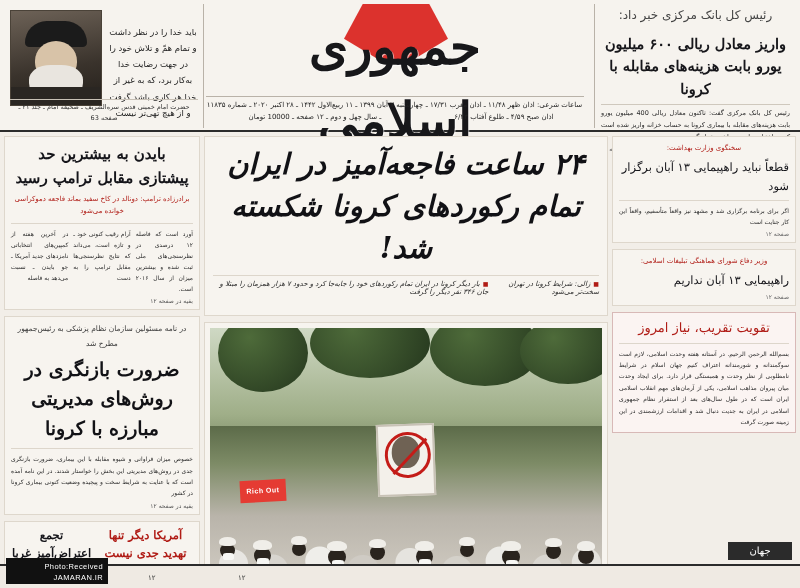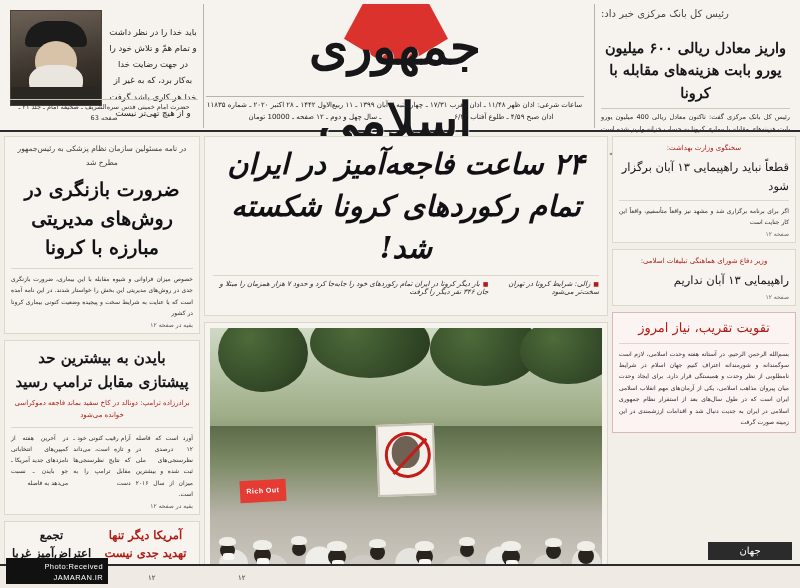--- a/index.html
+++ b/index.html
@@ -86,21 +86,21 @@
     position:absolute; top:96px; left:6px; width:378px;
     display:flex; justify-content:space-between;
     font-size:7px; color:#222; border-top:1px solid #b9b2a8; padding-top:3px;
   }
   .mast-strip .cell { text-align:center; line-height:1.7; }
 
   .mast-right {
     position:absolute; top:4px; right:4px; width:202px; height:124px;
     border-left:1px solid #b9b2a8; padding:4px 6px;
   }
-  .mast-right .kicker { font-size:10px; color:#444; text-align:left; margin-bottom:18px; }
+  .mast-right .kicker { font-size:12px; color:#444; text-align:center; margin-bottom:11px; }
   .mast-right .hl {
     font-family:"DejaVu Serif", serif;
     font-weight:700; font-size:14.5px; line-height:1.55;
     color:#16161a; text-align:center;
   }
   .mast-right .sub {
     margin-top:4px; font-size:6.5px; line-height:1.8; color:#2d2d2d;
     text-align:justify; border-top:1px solid #cfc8bd; padding-top:3px;
   }
   .mast-right .tag { font-size:6px; color:#555; text-align:left; margin-top:2px; }
@@ -249,21 +249,21 @@
   .photo-credit {
     position:absolute; bottom:4px; left:6px; width:102px; height:26px;
     background:#111; color:#fff; font-size:7.5px; line-height:1.5;
     padding:3px 5px; font-family:"Liberation Sans", sans-serif;
     letter-spacing:0.4px;
   }
   .footer-num {
     position:absolute; bottom:6px; font-size:7px; color:#333;
   }
   .jahan {
-    position:absolute; bottom:28px; right:8px; width:84px; height:18px;
+    position:absolute; bottom:28px; right:8px; width:64px; height:18px;
     background:#2b2b2b; color:#fff; font-size:10px; text-align:center;
     line-height:18px; font-family:"DejaVu Serif", serif;
   }
 </style>
 </head>
 <body>
 
 <div class="page">
 
   <div class="masthead">
@@ -292,36 +292,36 @@
 
     <div class="mast-right">
       <div class="kicker">رئیس کل بانک مرکزی خبر داد:</div>
       <div class="hl">واریز معادل ریالی ۶۰۰ میلیون یورو بابت هزینه‌های مقابله با کرونا</div>
       <div class="sub">رئیس کل بانک مرکزی گفت: تاکنون معادل ریالی 400 میلیون یورو بابت هزینه‌های مقابله با بیماری کرونا به حساب خزانه واریز شده است که در اختیار وزارت بهداشت قرار گیرد.</div>
       <div class="tag">صفحه در صفحه ۱۱</div>
     </div>
   </div>
 
   <div class="col-left">
-
-    <div class="box">
-      <div class="mid-kicker">در نامه مسئولین سازمان نظام پزشکی به رئیس‌جمهور مطرح شد</div>
-      <div class="mid-hl">ضرورت بازنگری در روش‌های مدیریتی مبارزه با کرونا</div>
-      <div class="mid-body">خصوص میزان فراوانی و شیوه مقابله با این بیماری، ضرورت بازنگری جدی در روش‌های مدیریتی این بخش را خواستار شدند. در این نامه آمده است که با عنایت به شرایط سخت و پیچیده وضعیت کنونی بیماری کرونا در کشور</div>
-      <div class="tag-left">بقیه در صفحه ۱۲</div>
-    </div>
 
     <div class="box">
       <div class="lead-hl">بایدن به بیشترین حد پیشتازی مقابل ترامپ رسید</div>
       <div class="byline">برادرزاده ترامپ: دونالد در کاخ سفید بماند فاجعه دموکراسی خوانده می‌شود</div>
       <div class="cols3">
         <div>آورد است که فاصله ۱۲ درصدی در نظرسنجی‌های ملی ثبت شده و بیشترین میزان از سال ۲۰۱۶ است.</div>
         <div>آرام رقیب کنونی خود ـ و تازه است، می‌داند که نتایج نظرسنجی‌ها مقابل ترامپ را به دست</div>
         <div>در آخرین هفته از کمپین‌های انتخاباتی نامزدهای جدید آمریکا ـ جو بایدن ـ نسبت می‌دهد به فاصله</div>
       </div>
+      <div class="tag-left">بقیه در صفحه ۱۲</div>
+    </div>
+
+    <div class="box">
+      <div class="mid-kicker">در نامه مسئولین سازمان نظام پزشکی به رئیس‌جمهور مطرح شد</div>
+      <div class="mid-hl">ضرورت بازنگری در روش‌های مدیریتی مبارزه با کرونا</div>
+      <div class="mid-body">خصوص میزان فراوانی و شیوه مقابله با این بیماری، ضرورت بازنگری جدی در روش‌های مدیریتی این بخش را خواستار شدند. در این نامه آمده است که با عنایت به شرایط سخت و پیچیده وضعیت کنونی بیماری کرونا در کشور</div>
       <div class="tag-left">بقیه در صفحه ۱۲</div>
     </div>
 
     <div class="box small-2col">
       <div class="left">
         <div class="s-hl">آمریکا دیگر تنها تهدید جدی نیست</div>
         <div class="s-sub">دکتر محمدعلی مطالعی ـ استاد دانشگاه</div>
 
       </div>
       <div class="right">

